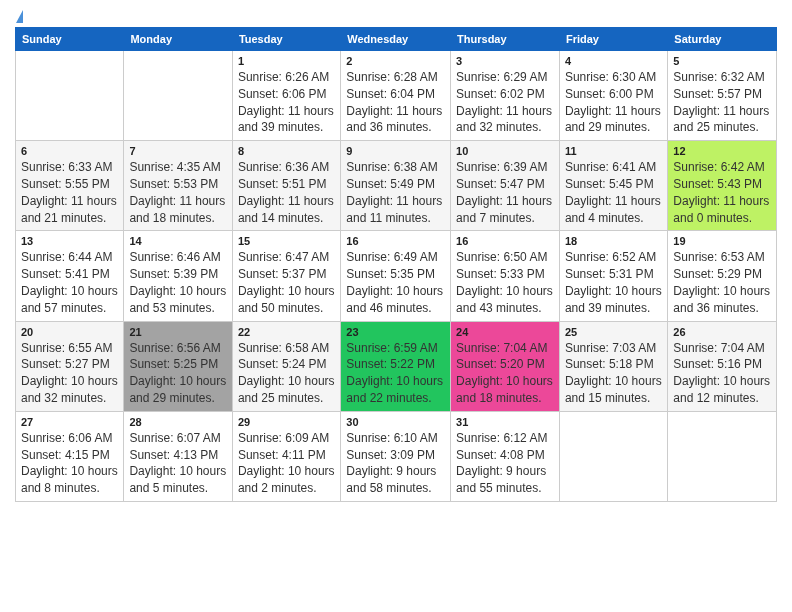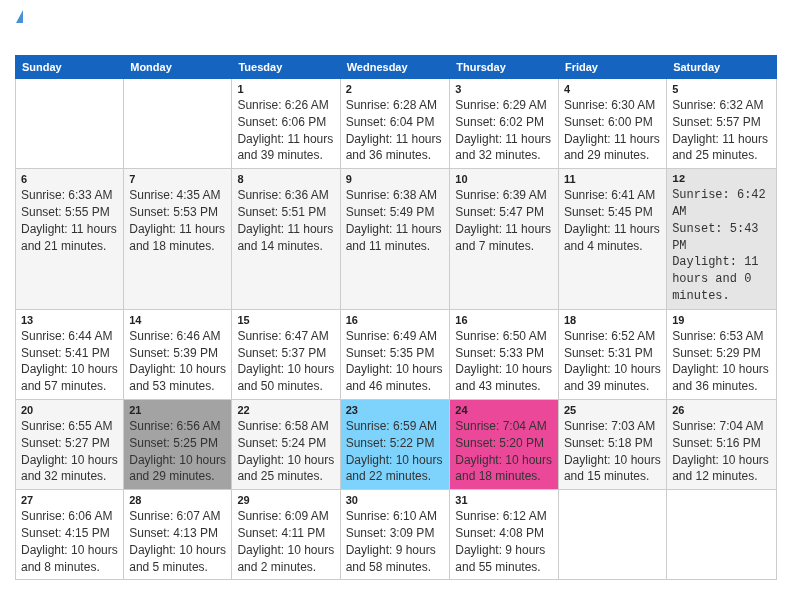--- a/index.html
+++ b/index.html
@@ -9,21 +9,20 @@
       width: 792px;
       height: 612px;
       overflow: hidden;
     }
     .page {
       width: 792px;
       height: 512px;
       padding: 10px 15px;
       display: flex;
       flex-direction: column;
-      gap: 28px;
     }
     .header {
       display: flex;
       justify-content: space-between;
       align-items: flex-start;
       margin-bottom: 8px;
     }
     .logo {
       display: flex;
       flex-direction: column;
@@ -200,21 +199,21 @@
             </div>
           </td>
           <td style="background: rgb(245, 245, 245);">
             <span class="day-number">11</span>
             <div class="day-info">
               <div>Sunrise: 6:41 AM</div>
               <div>Sunset: 5:45 PM</div>
               <div>Daylight: 11 hours and 4 minutes.</div>
             </div>
           </td>
-          <td style="background: #e5e5e5; font-family: Liberation Mono, monospace;">
+          <td style="background: #bef264;">
             <span class="day-number">12</span>
             <div class="day-info">
               <div>Sunrise: 6:42 AM</div>
               <div>Sunset: 5:43 PM</div>
               <div>Daylight: 11 hours and 0 minutes.</div>
             </div>
           </td>
         </tr>
         <tr>
           <td>
@@ -292,21 +291,21 @@
             </div>
           </td>
           <td style="background: rgb(245, 245, 245);">
             <span class="day-number">22</span>
             <div class="day-info">
               <div>Sunrise: 6:58 AM</div>
               <div>Sunset: 5:24 PM</div>
               <div>Daylight: 10 hours and 25 minutes.</div>
             </div>
           </td>
-          <td style="background: #7dd3fc;">
+          <td style="background: #22c55e;">
             <span class="day-number">23</span>
             <div class="day-info">
               <div>Sunrise: 6:59 AM</div>
               <div>Sunset: 5:22 PM</div>
               <div>Daylight: 10 hours and 22 minutes.</div>
             </div>
           </td>
           <td style="background: #ec4899;">
             <span class="day-number">24</span>
             <div class="day-info">

